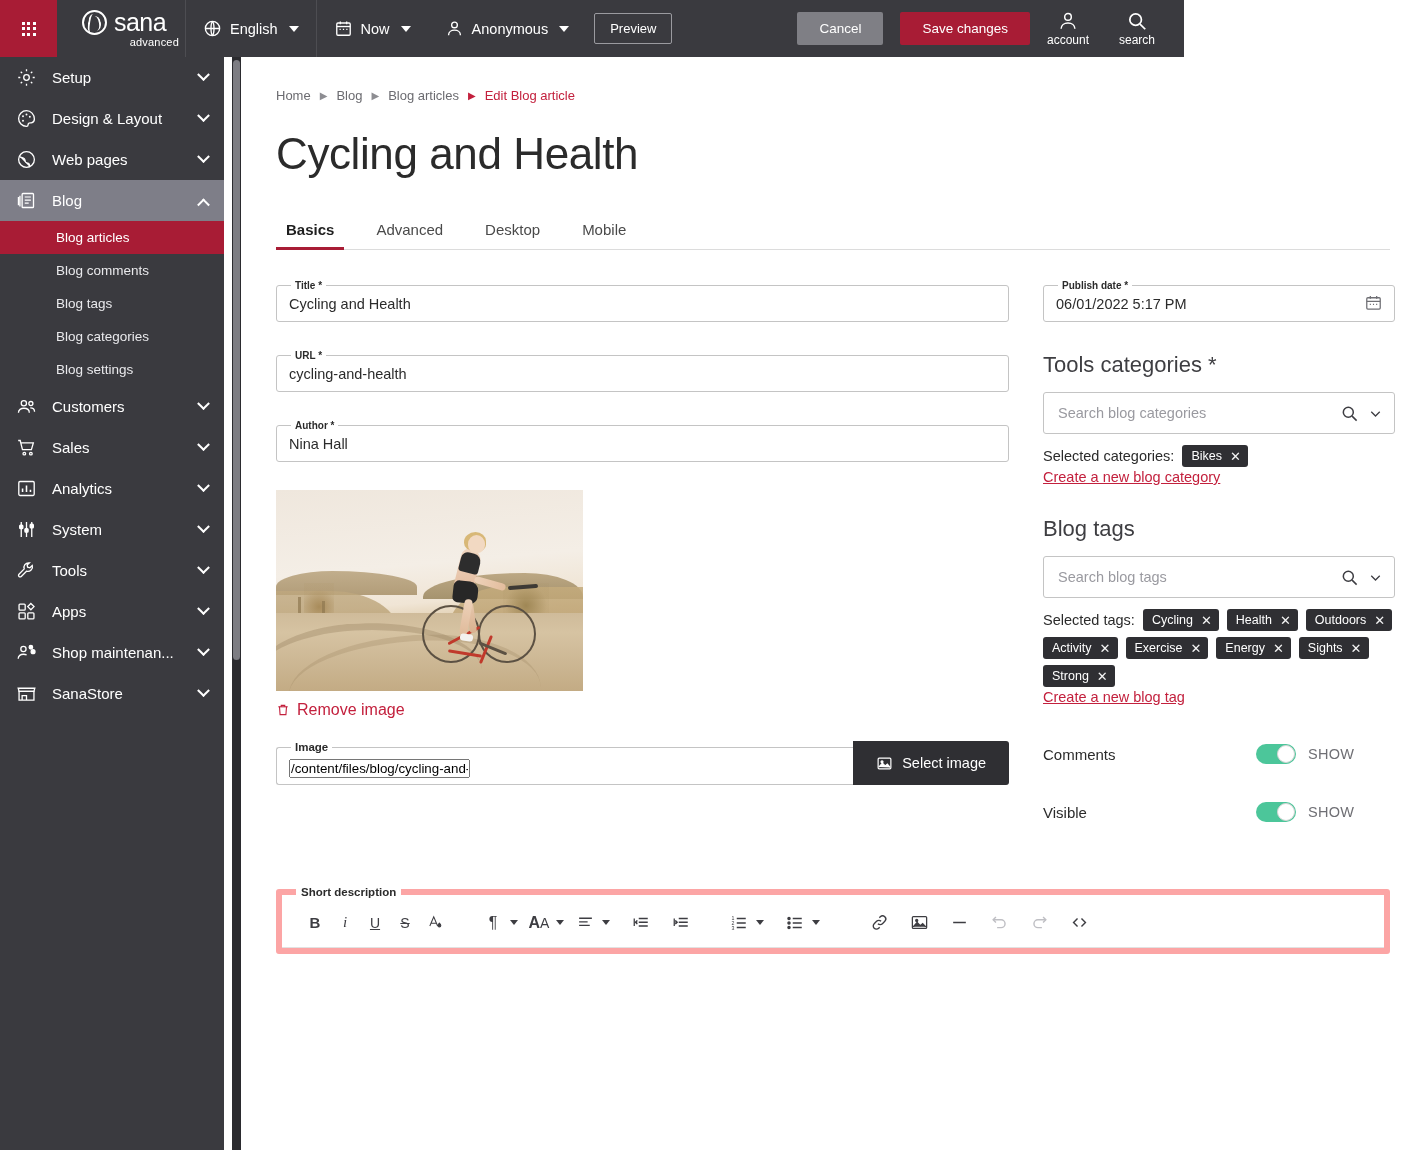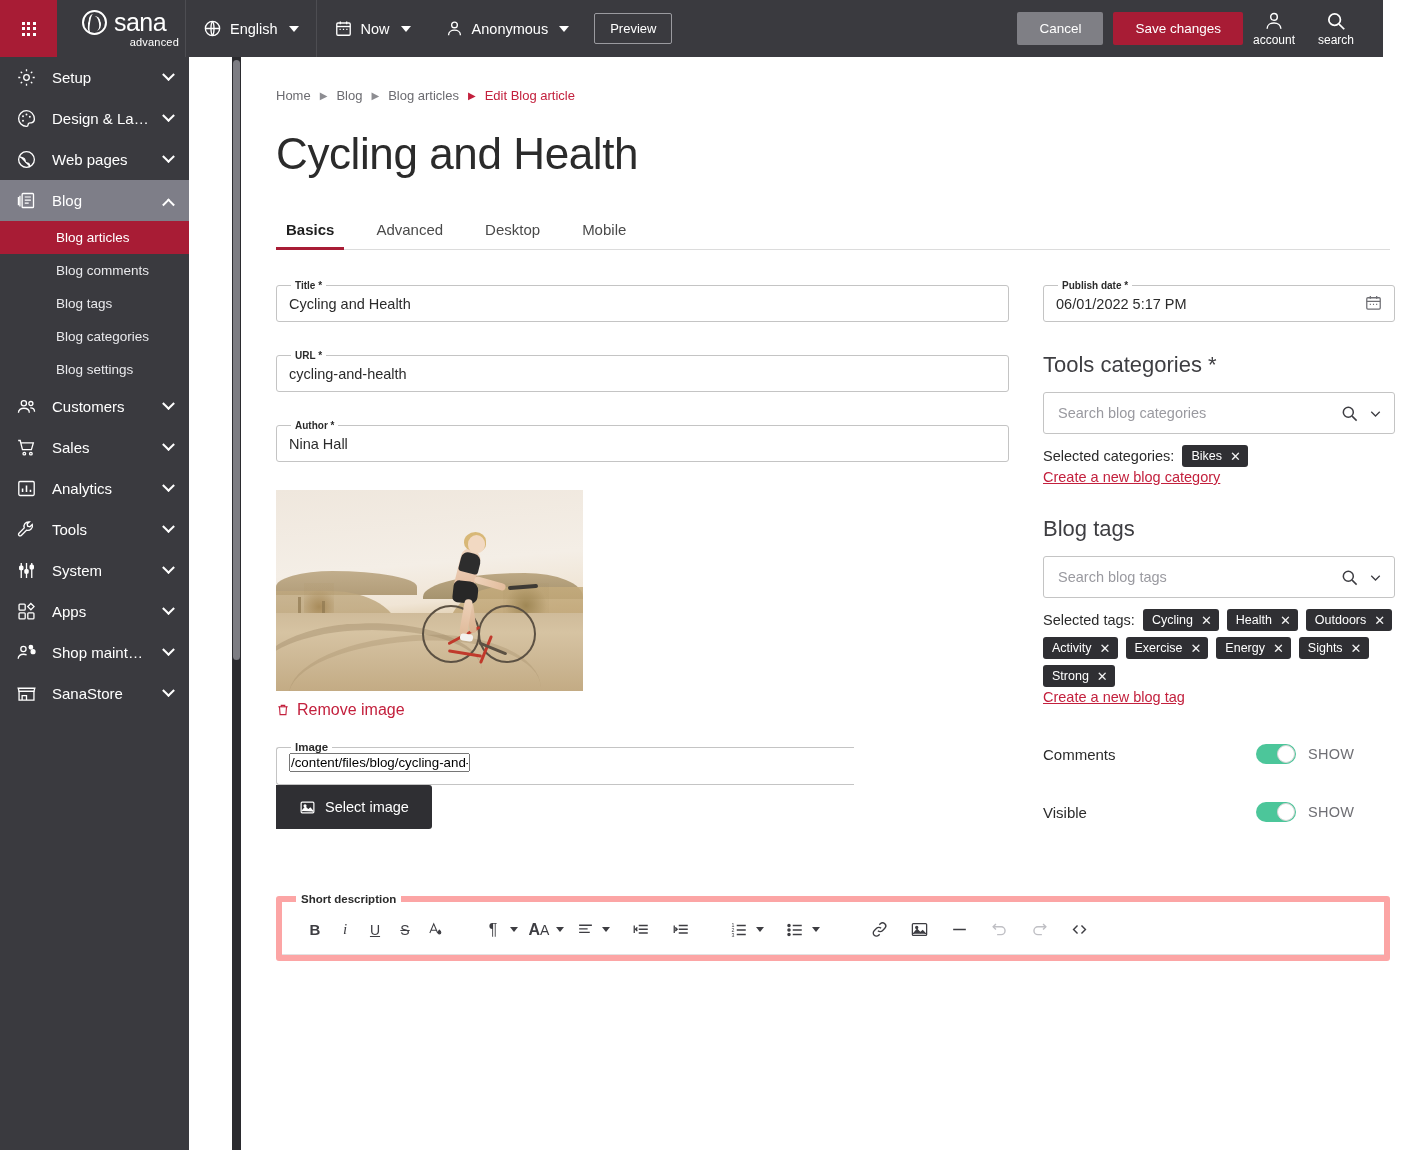--- a/index.html
+++ b/index.html
@@ -6,21 +6,21 @@
   html, body {
     width: 1425px; height: 1150px;
     font-family: "Liberation Sans", sans-serif;
     background: #ffffff;
     overflow: hidden;
   }
   body { position: relative; }
 
   
   .topbar {
-    position: absolute; top: 0; left: 0; width: 1383px; height: 57px;
+    position: absolute; top: 0; left: 0; width: 1184px; height: 57px;
     background: #3a3a3f; display: flex; align-items: center; z-index: 30;
   }
   .apps-btn {
     width: 57px; height: 57px; background: #a81c35;
     display: flex; align-items: center; justify-content: center; flex: 0 0 57px;
   }
   .grid-icon { display: grid; grid-template-columns: repeat(3, 3px);
     grid-template-rows: repeat(3, 3px); gap: 2.5px; }
   .grid-icon i { background: #fff; display: block; width: 3px; height: 3px; }
 
@@ -53,38 +53,38 @@
   .caret-down {
     width: 0; height: 0; border-left: 5px solid transparent;
     border-right: 5px solid transparent; border-top: 6px solid #fff; margin-left: 3px;
   }
   .hdr-preview {
     border: 1px solid #9a9a9f; color: #fff; font-size: 13px;
     padding: 7px 15px; border-radius: 2px; background: transparent;
     margin-left: 8px; cursor: pointer; font-family: inherit;
   }
   .topbar-right { margin-left: auto; display: flex; align-items: center;
-     gap: 0; padding-right: 16px; }
+     gap: 7px; padding-right: 16px; }
   .btn-cancel {
     background: #7f7f85; color: #fff; border: none; font-size: 13.5px;
     padding: 9px 22px; border-radius: 2px; cursor: pointer; font-family: inherit;
   }
   .btn-save {
     background: #a81c35; color: #fff; border: none; font-size: 13.5px;
     padding: 9px 22px; border-radius: 2px; cursor: pointer; font-family: inherit;
     margin-left: 10px;
   }
   .icon-stack {
     display: flex; flex-direction: column; align-items: center; justify-content: center;
     color: #fff; font-size: 12px; width: 62px; cursor: pointer; gap: 1px;
   }
 
   
   .sidebar {
-    position: absolute; top: 57px; left: 0; width: 189px; height: 1093px;
+    position: absolute; top: 57px; left: 0; width: 224px; height: 1093px;
     background: #3a3a3f; overflow: hidden; z-index: 20;
   }
   .sb-scroll-track {
     position: absolute; top: 57px; left: 232px; width: 9px; height: 1093px;
     background: #2b2b2f;
   }
   .sb-scroll-thumb {
     position: absolute; top: 60px; left: 233px; width: 7px; height: 600px;
     background: #7d7d83; border-radius: 4px;
   }
@@ -288,21 +288,21 @@
   .cy-hair {
     position: absolute; left: 48px; bottom: 112px; width: 22px; height: 19px;
     background: #d8b877; border-radius: 55% 50% 35% 45%;
   }
 
   .remove-img {
     display: flex; align-items: center; gap: 7px; color: #c3203d;
     font-size: 16px; margin-top: 10px; cursor: pointer;
   }
 
-  .image-row { display: flex; margin-top: 22px; flex-direction: column; }
+  .image-row { display: flex; margin-top: 22px; }
   .image-row fieldset {
     border: 1px solid #c4c4c4; border-right: none; border-radius: 3px 0 0 3px;
     height: 44px; width: 578px; display: flex; align-items: center; padding: 0 12px;
   }
   .image-row legend { font-size: 11.5px; font-weight: bold; color: #2b2b2b;
     padding: 0 4px; margin-left: 2px; }
   .btn-select-img {
     background: #2f2f33; color: #fff; border: none; height: 44px; width: 156px;
     display: flex; align-items: center; justify-content: center; gap: 9px;
     font-size: 14.5px; cursor: pointer; font-family: inherit; border-radius: 0 3px 3px 0;
@@ -559,37 +559,37 @@
         <path d="M7.5 16v-4M12 16V8.5M16.5 16v-2.6" stroke-width="1.8"></path>
       </svg>
     </span>
     <span class="sb-label">Analytics</span>
     <span class="chev"></span>
   </div>
 
   <div class="sb-item">
     <span class="sb-ico">
       <svg width="21" height="21" viewBox="0 0 24 24" fill="none" stroke="#fff" stroke-width="1.5">
-        <path d="M14.5 3.2a5.3 5.3 0 00-5.1 7l-6 6a1.8 1.8 0 102.6 2.6l6-6a5.3 5.3 0 006.6-6.6l-2.7 2.7-2.6-.6-.6-2.6 2.6-2.5z"></path>
-      </svg>
-    </span>
-    <span class="sb-label">Tools</span>
-    <span class="chev"></span>
-  </div>
-
-  <div class="sb-item">
-    <span class="sb-ico">
-      <svg width="21" height="21" viewBox="0 0 24 24" fill="none" stroke="#fff" stroke-width="1.5">
         <path d="M6 3.5v17M12 3.5v17M18 3.5v17"></path>
         <rect x="4.2" y="7" width="3.6" height="4" rx="1" fill="#fff"></rect>
         <rect x="10.2" y="11" width="3.6" height="4" rx="1" fill="#fff"></rect>
         <rect x="16.2" y="6" width="3.6" height="4" rx="1" fill="#fff"></rect>
       </svg>
     </span>
     <span class="sb-label">System</span>
+    <span class="chev"></span>
+  </div>
+
+  <div class="sb-item">
+    <span class="sb-ico">
+      <svg width="21" height="21" viewBox="0 0 24 24" fill="none" stroke="#fff" stroke-width="1.5">
+        <path d="M14.5 3.2a5.3 5.3 0 00-5.1 7l-6 6a1.8 1.8 0 102.6 2.6l6-6a5.3 5.3 0 006.6-6.6l-2.7 2.7-2.6-.6-.6-2.6 2.6-2.5z"></path>
+      </svg>
+    </span>
+    <span class="sb-label">Tools</span>
     <span class="chev"></span>
   </div>
 
   <div class="sb-item">
     <span class="sb-ico">
       <svg width="21" height="21" viewBox="0 0 24 24" fill="none" stroke="#fff" stroke-width="1.5">
         <rect x="3.5" y="3.5" width="7" height="7" rx="1"></rect>
         <rect x="3.5" y="13.5" width="7" height="7" rx="1"></rect>
         <rect x="13.5" y="13.5" width="7" height="7" rx="1"></rect>
         <path d="M17 2.8l3.6 3.6L17 10l-3.6-3.6z"></path>

